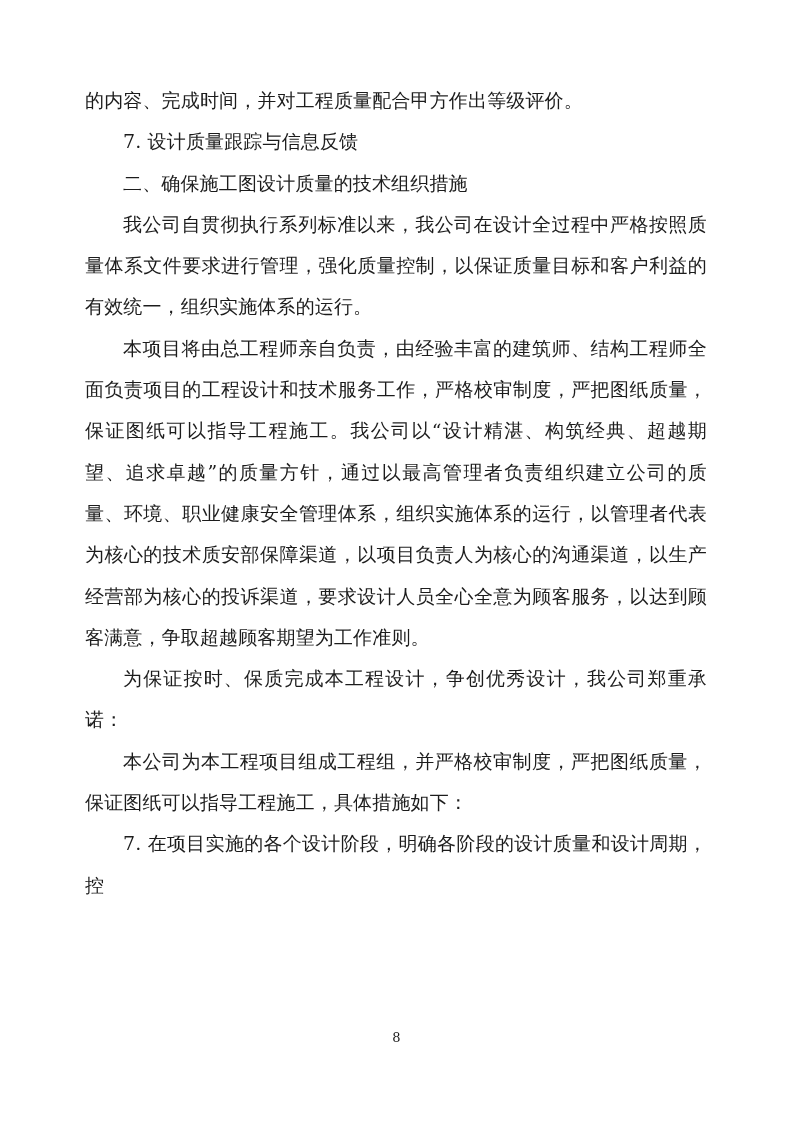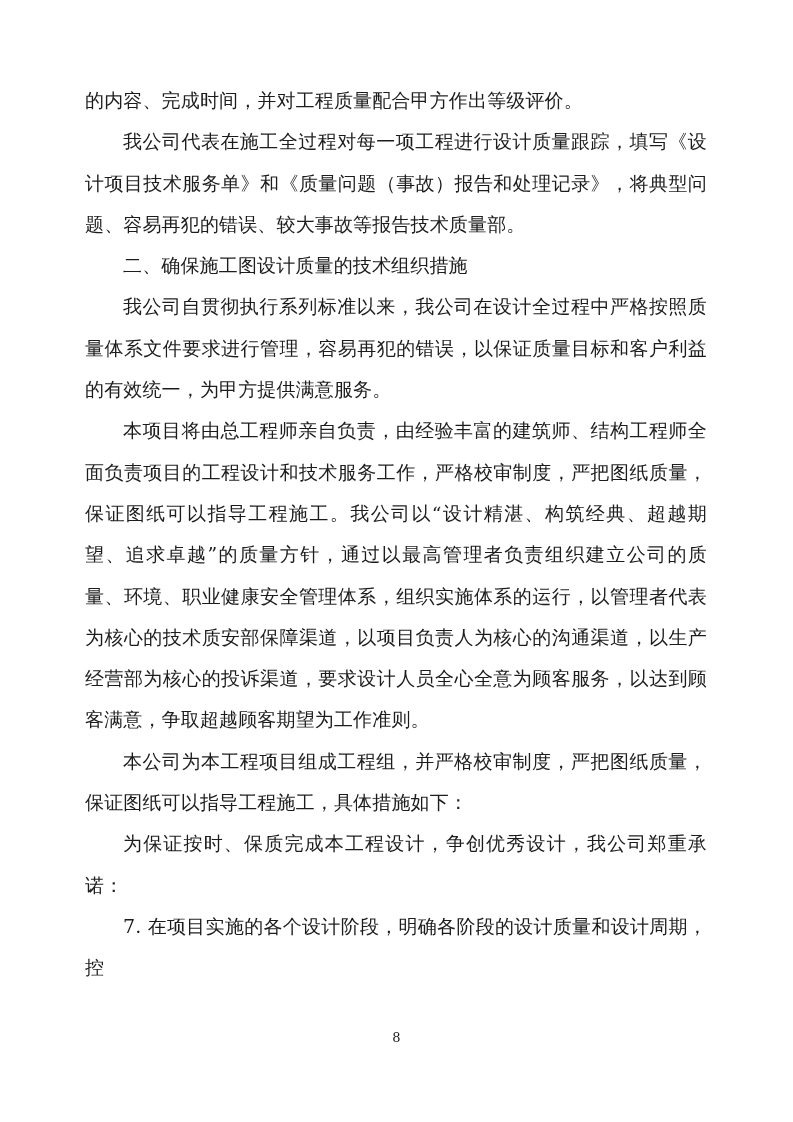--- a/index.html
+++ b/index.html
@@ -70,32 +70,32 @@
 </style>
 </head>
 <body>
 
 <div class="page">
 
   <div class="text-body">
 
     <p class="para no-indent">的内容、完成时间，并对工程质量配合甲方作出等级评价。</p>
 
+    <p class="para indent">7. 设计质量跟踪与信息反馈</p>
 
-    <p class="para indent">我公司代表在施工全过程对每一项工程进行设计质量跟踪，填写《设计项目技术服务单》和《质量问题（事故）报告和处理记录》，将典型问题、容易再犯的错误、较大事故等报告技术质量部。</p>
 
     <p class="para indent">二、确保施工图设计质量的技术组织措施</p>
 
-    <p class="para indent">我公司自贯彻执行系列标准以来，我公司在设计全过程中严格按照质量体系文件要求进行管理，容易再犯的错误，以保证质量目标和客户利益的有效统一，为甲方提供满意服务。</p>
+    <p class="para indent">我公司自贯彻执行系列标准以来，我公司在设计全过程中严格按照质量体系文件要求进行管理，强化质量控制，以保证质量目标和客户利益的有效统一，组织实施体系的运行。</p>
 
     <p class="para indent">本项目将由总工程师亲自负责，由经验丰富的建筑师、结构工程师全面负责项目的工程设计和技术服务工作，严格校审制度，严把图纸质量，保证图纸可以指导工程施工。我公司以“设计精湛、构筑经典、超越期望、追求卓越”的质量方针，通过以最高管理者负责组织建立公司的质量、环境、职业健康安全管理体系，组织实施体系的运行，以管理者代表为核心的技术质安部保障渠道，以项目负责人为核心的沟通渠道，以生产经营部为核心的投诉渠道，要求设计人员全心全意为顾客服务，以达到顾客满意，争取超越顾客期望为工作准则。</p>
 
+    <p class="para indent">为保证按时、保质完成本工程设计，争创优秀设计，我公司郑重承诺：</p>
+
     <p class="para indent">本公司为本工程项目组成工程组，并严格校审制度，严把图纸质量，保证图纸可以指导工程施工，具体措施如下：</p>
-
-    <p class="para indent">为保证按时、保质完成本工程设计，争创优秀设计，我公司郑重承诺：</p>
 
 
     <p class="para indent">7. 在项目实施的各个设计阶段，明确各阶段的设计质量和设计周期，控</p>
 
   </div>
 
   <div class="page-number">8</div>
 
 </div>
 

